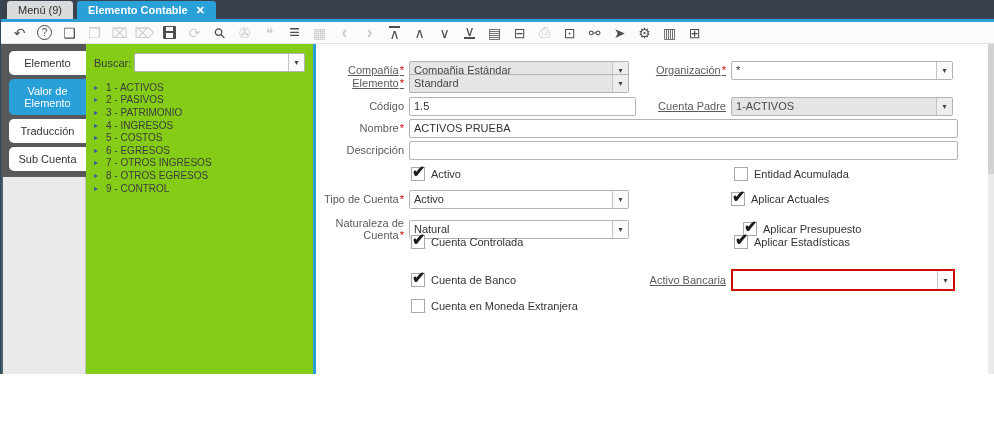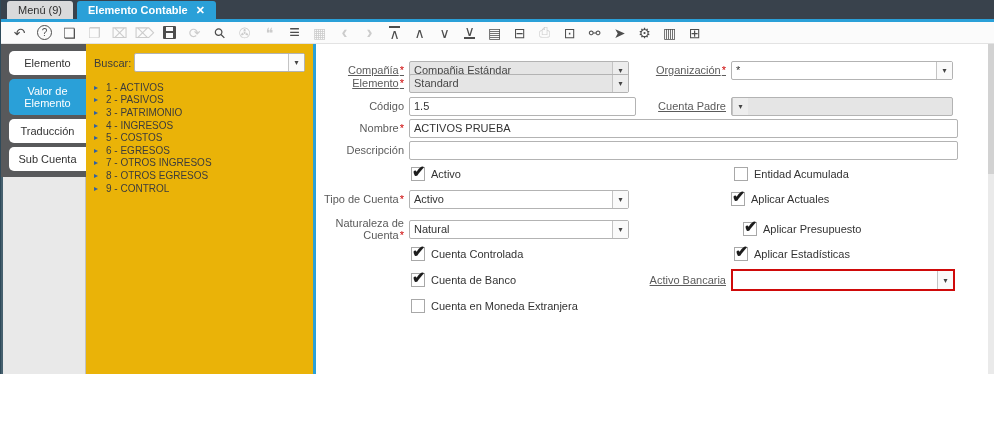--- a/index.html
+++ b/index.html
@@ -31,21 +31,21 @@
   .floppy::after  { content:""; position: absolute; bottom: 1px; left: 3px; width: 7px; height: 5px; background: #fbfbfb; }
   
   .main { display: flex; height: 383px; position: relative; }
   
   .vtabs { width: 85px; display: flex; flex-direction: column; background: #fff; }
   .vtabs-dark { background: #58595b; padding: 7px 0 2px 0; }
   .vtab { margin: 0 0 4px 8px; background: #fff; color: #333; border-radius: 5px 0 0 5px; padding: 6px 4px; text-align: center; line-height: 12px; cursor: pointer; }
   .vtab.active { background: #2aa0d8; color: #fff; }
   .vtab-rest { flex: 1; background: #e9e9e9; border-right: 1px solid #c2c2c2; border-left: 2px solid #46606e; border-radius: 0 0 8px 0; margin-bottom: 5px; }
   
-  .treepanel { width: 230px; background: #eab308; border-right: 3px solid #2aa0d8; display: flex; flex-direction: column; }
+  .treepanel { width: 230px; background: #84cc16; border-right: 3px solid #2aa0d8; display: flex; flex-direction: column; }
   .search-row { display: flex; align-items: center; padding: 9px 8px 3px 8px; gap: 3px; color: #3c3c3c; }
   .search-combo { width: 130px; height: 17px; }
   .tree { flex: 1; padding: 6px 0 0 8px; }
   .titem { display: flex; align-items: center; gap: 5px; height: 12.6px; font-size: 10px; color: #3c3c3c; cursor: pointer; }
   .tarrow { color: #2d5fa8; font-size: 8px; width: 7px; }
   .expand-row { border-top: 1px solid #d5e2ee; padding: 6px 8px; display: flex; align-items: center; color: #333; }
   .bottom-edge { position: absolute; left: 0; bottom: 0; width: 315px; height: 3px; background: #2a5a6e; }
   
   .formarea { flex: 1; background: #fff; position: relative; }
   .frow { position: absolute; left: 0; width: 660px; height: 20px; display: grid; grid-template-columns: 88px 5px 227px 90px 5px 222px; align-items: center; }
@@ -216,20 +216,21 @@
           <span class="combo-text">Standard</span>
           <span class="combo-btn">▾</span>
         </div>
       </div>
 
       <div class="frow" style="top:52px">
         <span class="flabel">Código</span>
         <input class="tinput fld-l" value="1.5" style="">
         <span class="rlabel link">Cuenta Padre</span>
         <div class="combo ro fld-r" style="width:222px">
+          <span class="combo-text">1-ACTIVOS</span>
           <span class="combo-btn">▾</span>
         </div>
       </div>
 
       <div class="frow" style="top:96px">
         <span class="flabel">Descripción</span>
         <input class="tinput wide fld-wide" value="" style="">
       </div>
 
       <div class="frow" style="top:74px">
@@ -265,21 +266,21 @@
         <div class="combo fld-l">
           <span class="combo-text">Natural</span>
           <span class="combo-btn">▾</span>
         </div>
         <span class="cbwrap fld-r" style="margin-left:12px">
           <span class="cb checked"></span>
           <span>Aplicar Presupuesto</span>
         </span>
       </div>
 
-      <div class="frow" style="top:200px">
+      <div class="frow" style="top:188px">
         <span class="cbwrap fld-l" style="margin-left:2px">
           <span class="cb checked"></span>
           <span>Cuenta Controlada</span>
         </span>
         <span class="cbwrap fld-r" style="margin-left:3px">
           <span class="cb checked"></span>
           <span>Aplicar Estadísticas</span>
         </span>
       </div>
 

